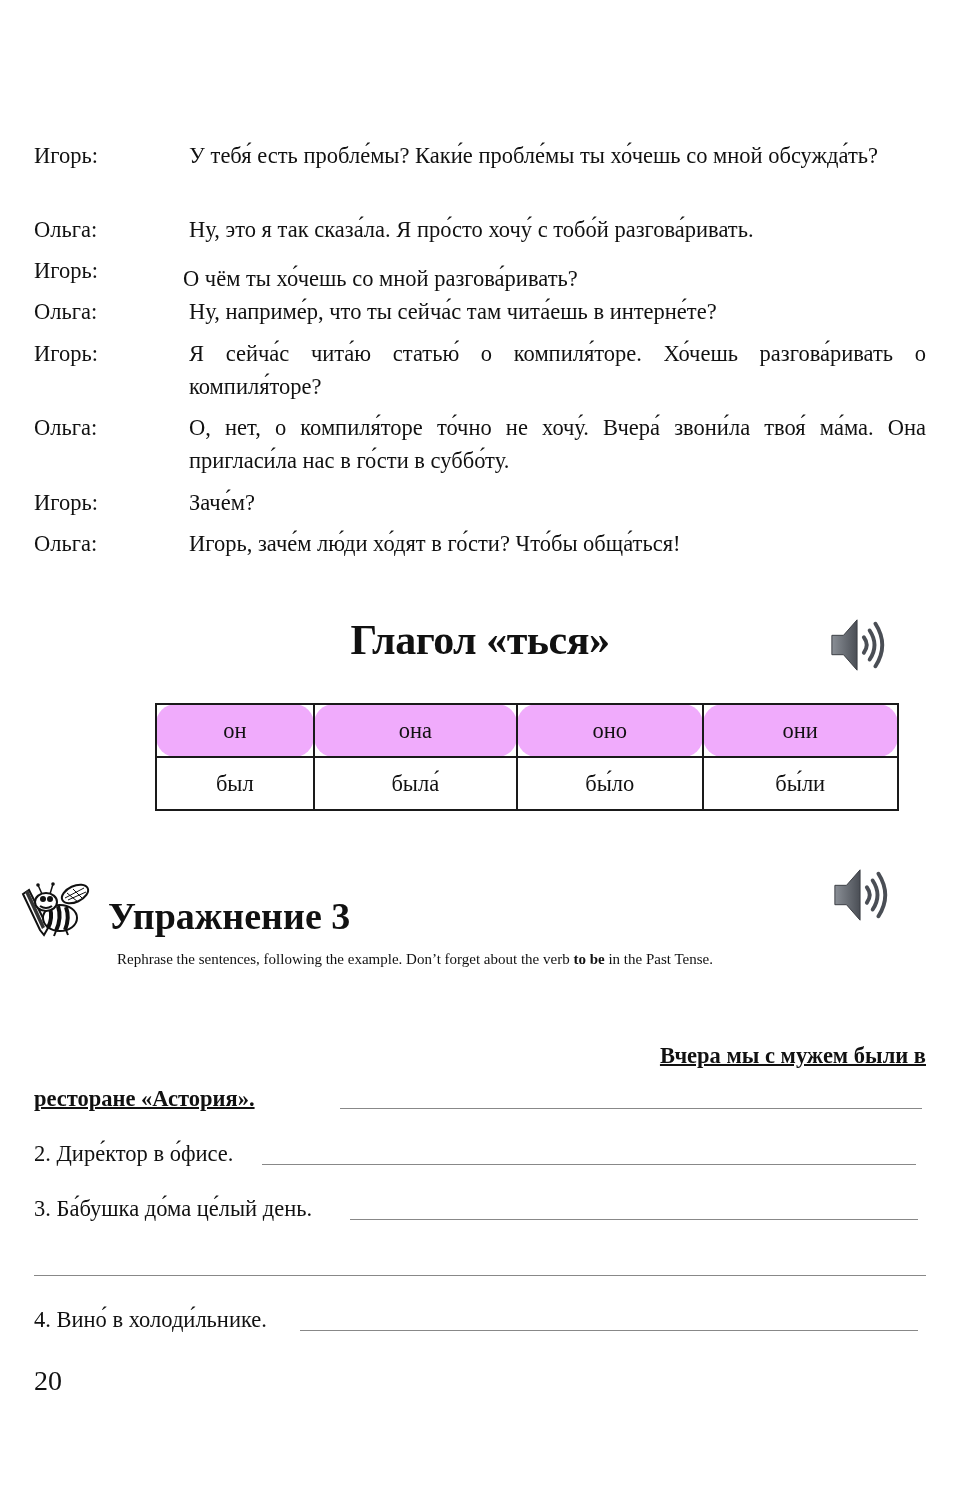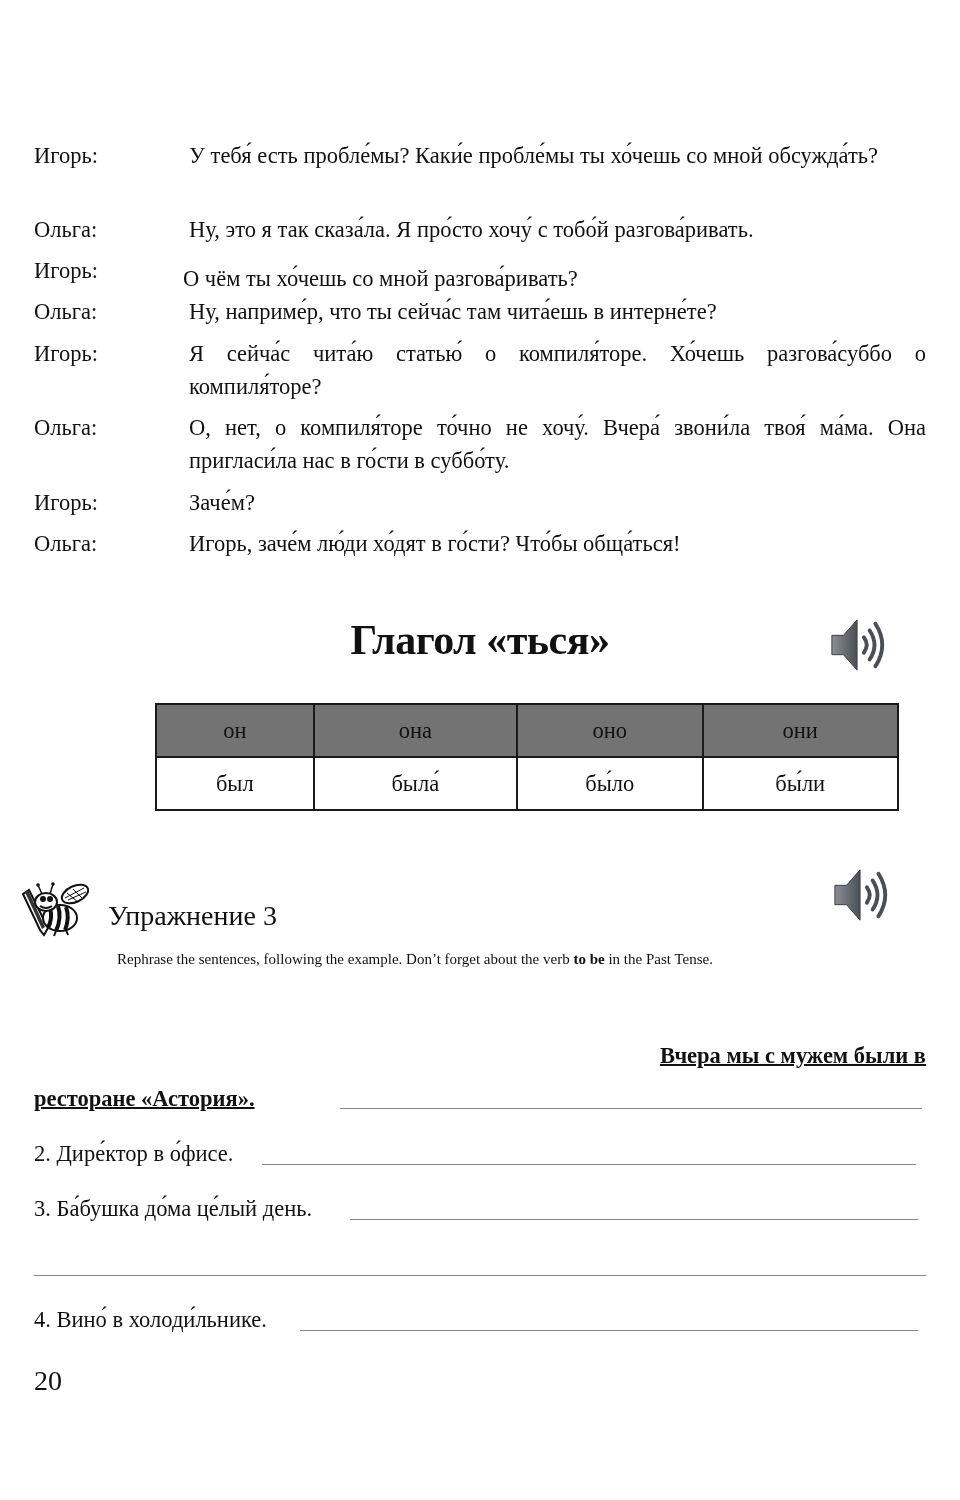--- a/index.html
+++ b/index.html
@@ -32,25 +32,25 @@
     .speaker-icon { position: absolute; width: 62px; height: 62px; }
 
     
     .verb-table {
       position: absolute; left: 155px; top: 703px; width: 744px;
       border-collapse: collapse; font-size: 22.5px;
     }
     .verb-table td {
       border: 2px solid #1a1a1a; text-align: center; height: 51px; padding: 0;
     }
-    .verb-table tr.head td { background: #737373; }
+    .verb-table tr.head td { background: #f0abfc; border-radius: 20px; }
 
     
     .bee-icon { position: absolute; left: 20px; top: 880px; width: 78px; height: 60px; }
-    .ex-title { position: absolute; left: 108px; top: 896px; font-size: 28px; font-weight: normal; line-height: 40px; }
+    .ex-title { position: absolute; left: 108px; top: 896px; font-size: 38px; font-weight: bold; line-height: 40px; }
     .ex-instr {
       position: absolute; left: 117px; top: 945px; width: 809px;
       font-size: 15px; line-height: 28px; text-align: justify; text-align-last: left;
     }
     .ex-instr b { font-weight: bold; }
 
     .task { position: absolute; left: 34px; width: 892px; font-size: 22.5px; line-height: 44px; }
     .answer { font-weight: bold; text-decoration: underline; text-decoration-thickness: 2px; }
     .full-blank { position: absolute; left: 34px; width: 892px; border-bottom: 1.5px solid #888; }
 
@@ -72,21 +72,21 @@
   <div class="dlg-row" style="top:254px;">
     <span class="dlg-speaker">Игорь:</span>
     <span class="dlg-text shift">О чём ты хо́чешь со мной разгова́ривать?</span>
   </div>
   <div class="dlg-row" style="top:295px;">
     <span class="dlg-speaker">Ольга:</span>
     <span class="dlg-text">Ну, наприме́р, что ты сейча́с там чита́ешь в интерне́те?</span>
   </div>
   <div class="dlg-row" style="top:337px;">
     <span class="dlg-speaker">Игорь:</span>
-    <span class="dlg-text">Я сейча́с чита́ю статью́ о компиля́торе. Хо́чешь разгова́суббо о компиля́торе?</span>
+    <span class="dlg-text">Я сейча́с чита́ю статью́ о компиля́торе. Хо́чешь разгова́ривать о компиля́торе?</span>
   </div>
   <div class="dlg-row" style="top:411px;">
     <span class="dlg-speaker">Ольга:</span>
     <span class="dlg-text">О, нет, о компиля́торе то́чно не хочу́. Вчера́ звони́ла твоя́ ма́ма. Она пригласи́ла нас в го́сти в суббо́ту.</span>
   </div>
   <div class="dlg-row" style="top:486px;">
     <span class="dlg-speaker">Игорь:</span>
     <span class="dlg-text">Заче́м?</span>
   </div>
   <div class="dlg-row" style="top:527px;">

